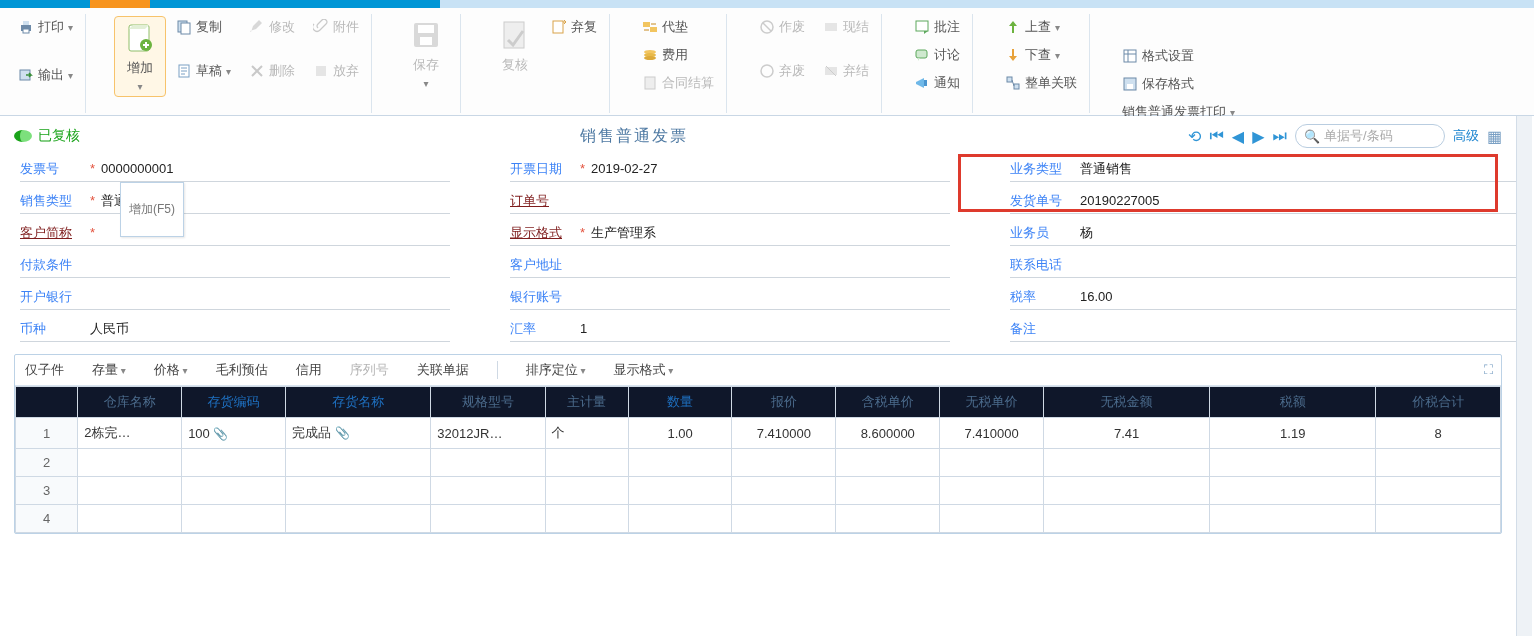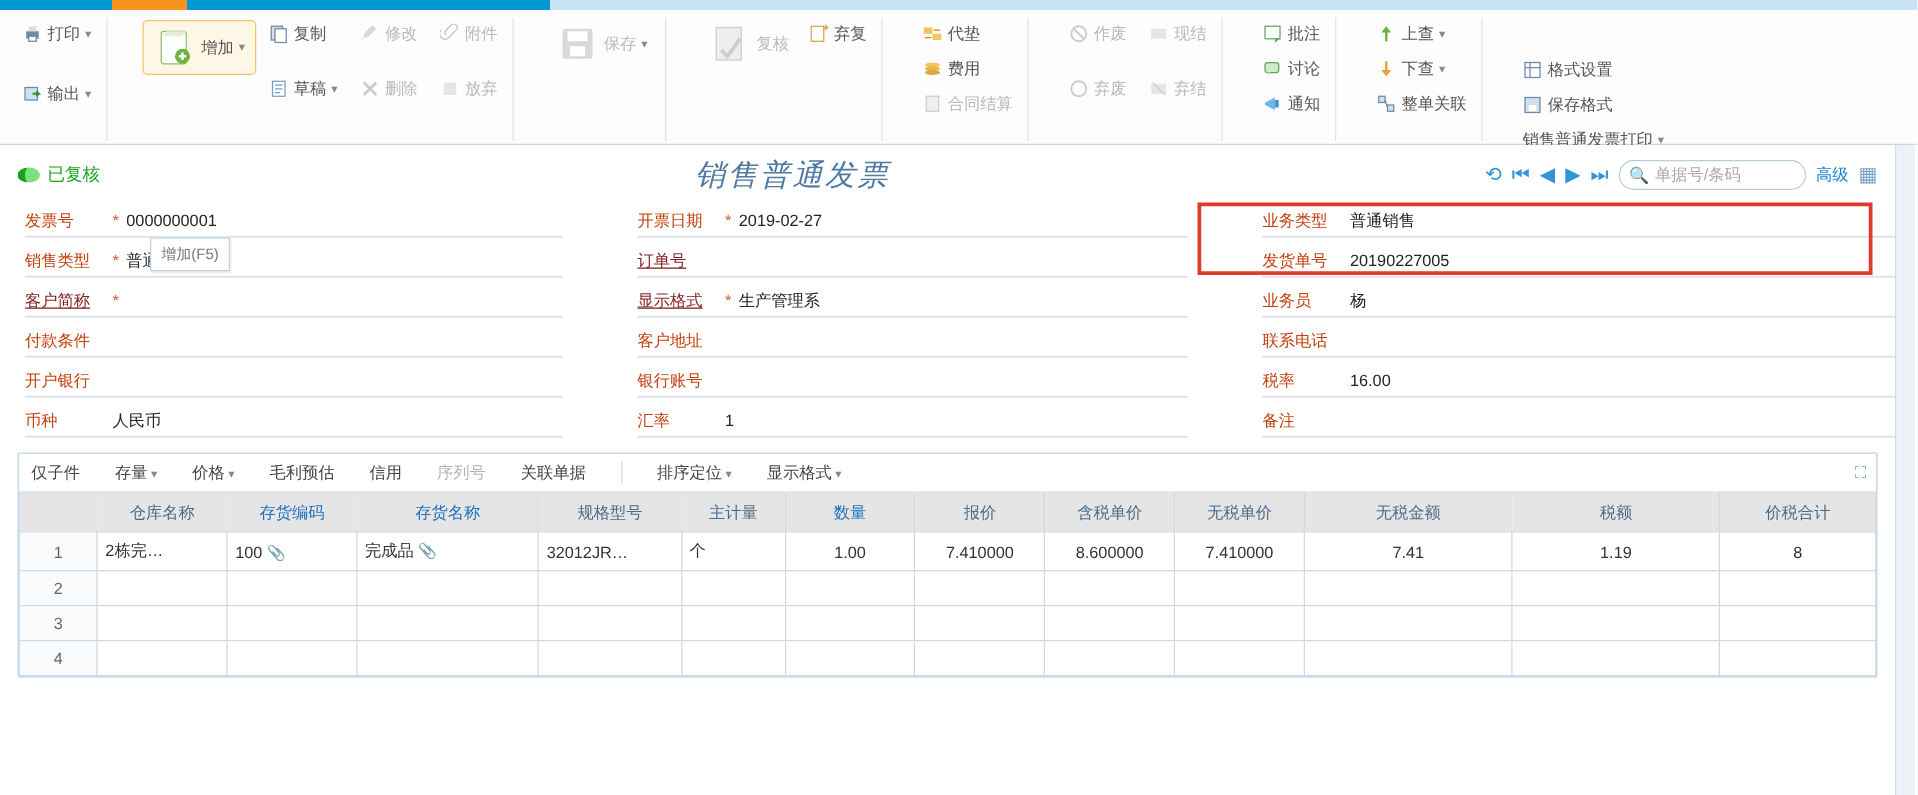--- a/index.html
+++ b/index.html
@@ -44,20 +44,21 @@
       gap: 4px;
       color: #555;
       padding: 2px 4px;
       cursor: pointer;
       white-space: nowrap;
     }
     .rib-sm.disabled { color: #b9b9b9; }
     .rib-sm .ico { width: 16px; height: 16px; }
     .rib-lg {
       display: flex;
+      flex-direction: column;
       align-items: center;
       justify-content: center;
       gap: 4px;
       color: #555;
       padding: 2px 6px;
       cursor: pointer;
       white-space: nowrap;
       min-width: 52px;
     }
     .rib-lg.highlight {
@@ -89,59 +90,58 @@
     .status-badge {
       display: inline-flex; align-items:center; gap:6px;
       color: #1aa31a; font-size:14px;
     }
     .status-badge::before {
       content:"";
       width:12px;height:12px;border-radius:50%;
       background:#7ce07c;border-left:6px solid #1aa31a;
     }
     .doc-title {
-      font-size: 24px;
+      font-size: 16px;
       color: #4f7aa3;
       letter-spacing: 2px;
       text-align:center;
       flex:1;
-      font-style:italic;
     }
     .nav-ctrls { display:flex; align-items:center; gap:8px; }
     .nav-btn { color:#3095d6; cursor:pointer; font-size:16px; }
     .search-box {
       display:flex;align-items:center;
       border:1px solid #b9cde0;border-radius:12px;
       padding:2px 8px;background:#fff;color:#aaa;
       min-width:150px;
     }
     .link-adv { color:#1882cf; cursor:pointer; }
     .tooltip-pop {
       position:absolute;left:120px;top:30px;
       background:#fff;border:1px solid #bcd2e6;
-      padding:4px 8px;color:#777;font-size:12px;
+      padding:18px 8px;color:#777;font-size:12px;
       box-shadow:1px 1px 2px rgba(0,0,0,.1);
     }
     
     .form-area {
       padding: 6px 20px 6px 20px;
       position:relative;
     }
     .form-grid {
       display:grid;
       grid-template-columns: 430px 440px 520px;
       column-gap: 60px;
       row-gap: 8px;
     }
     .field {
       display:flex;align-items:center;gap:6px;
       border-bottom:1px solid #cfd6dd;padding-bottom:2px;
       min-height:24px;
     }
-    .field .lbl { color:#c2410c;min-width:64px;white-space:nowrap; }
+    .field .lbl { color:#3b82f6;min-width:64px;white-space:nowrap; }
     .field .lbl.link { color:#7f1d1d;text-decoration:underline;cursor:pointer; }
     .field .req { color:#e3543f; }
     .field .val { color:#222;flex:1; }
     .red-box {
       position:absolute;
       border:3px solid #de3a2d;
       right:18px;top:2px;
       width:540px;height:58px;
       pointer-events:none;
     }
@@ -157,21 +157,21 @@
     .grid-toolbar .sep { width:1px;height:18px;background:#cfd9e4; }
     .grid-toolbar .expand-ico { position:absolute; right:8px; color:#7aa0c4; cursor:pointer; }
     
     .tbl { width:100%; border-collapse:collapse; table-layout:fixed;}
     .tbl th, .tbl td {
       border:1px solid #cfd9e4;
       padding:6px 6px;
       font-size:13px;
       overflow:hidden;text-overflow:ellipsis;white-space:nowrap;
     }
-    .tbl th { background:#e5e5e5;color:#4b6b8c;font-weight:normal; text-align:center;}
+    .tbl th { background:#0f172a;color:#4b6b8c;font-weight:normal; text-align:center;}
     .tbl th.link { color:#1e6fbf; }
     .tbl td.num { text-align:center; }
     .tbl td.rownum { text-align:center;color:#666;background:#f8fafc; width:60px;}
     .attach-ico { color:#8aa6c2; font-size:12px; margin-left:4px; }
     .scroll-right {
       position:absolute;right:2px;top:116px;bottom:0;width:16px;
       background:#eef2f6;border-left:1px solid #d3dde8;
     }
   </style>
 </head>

